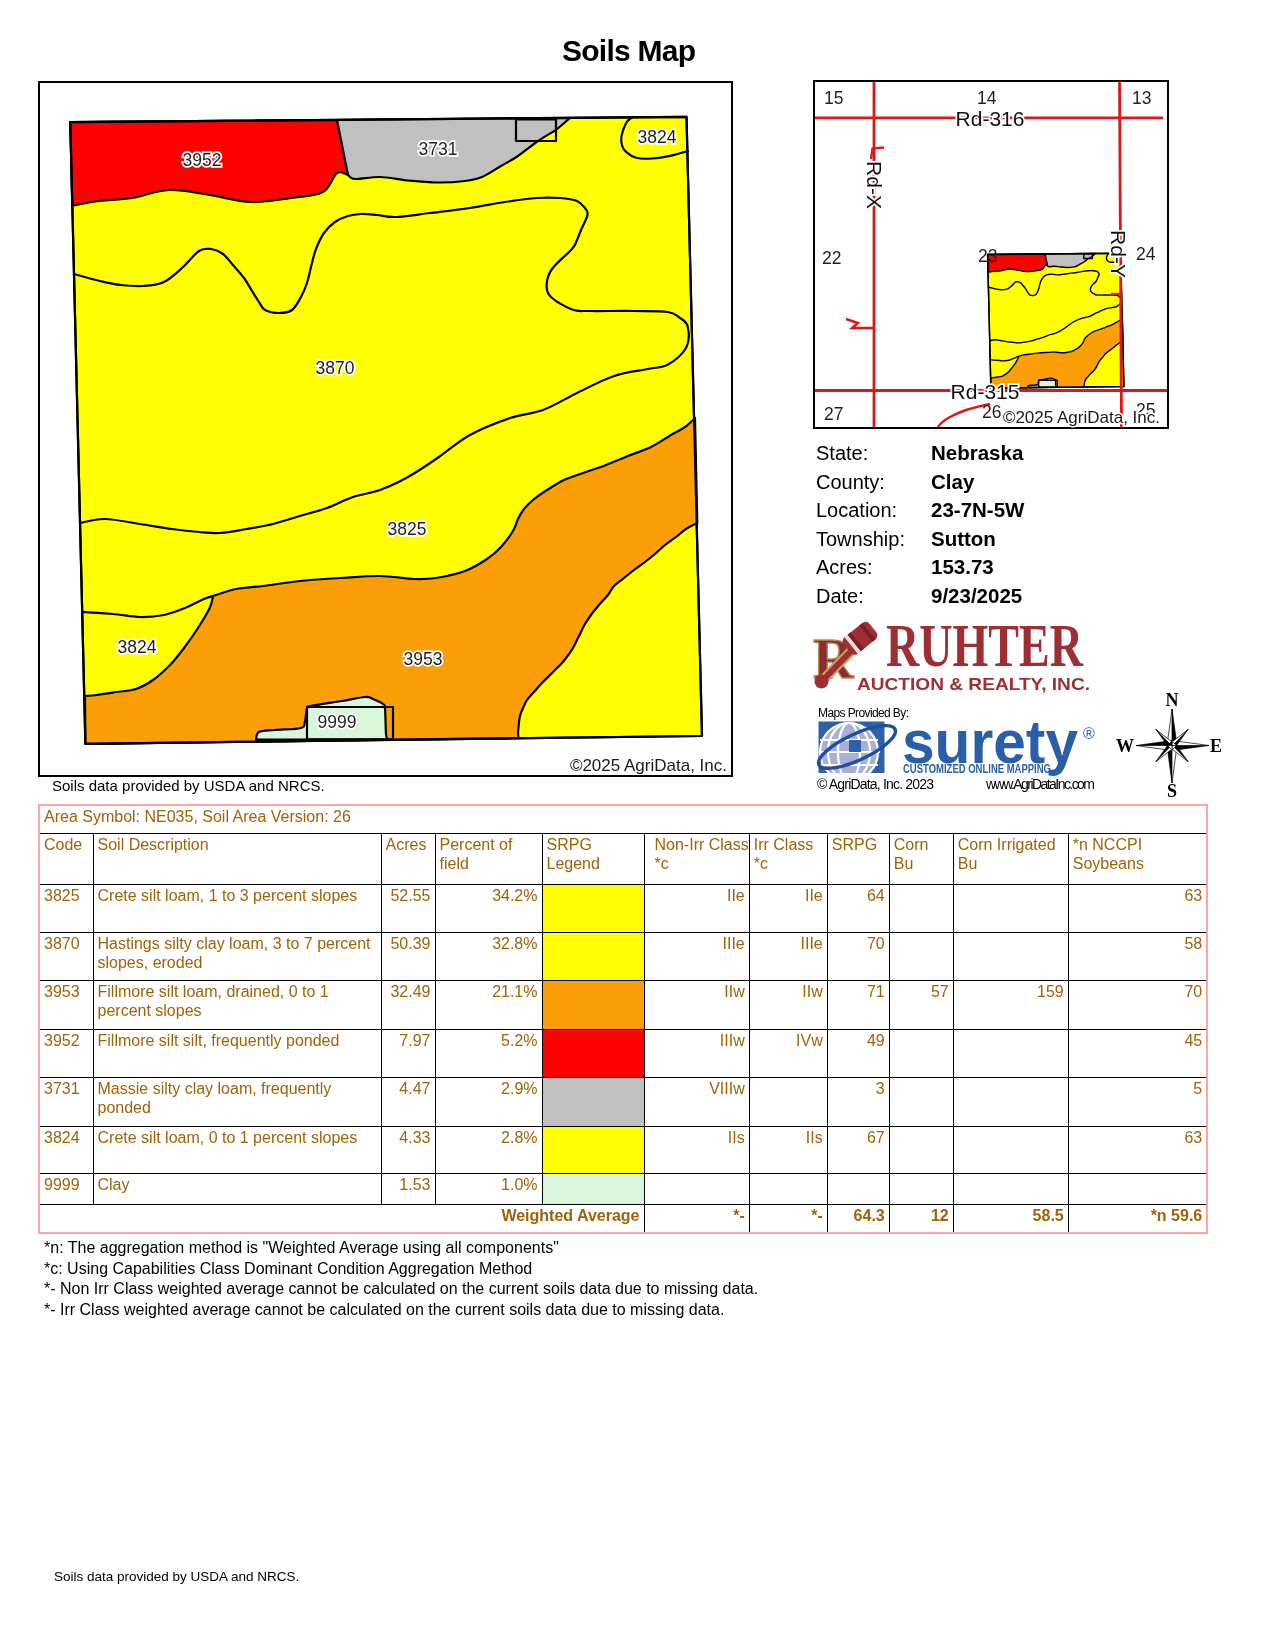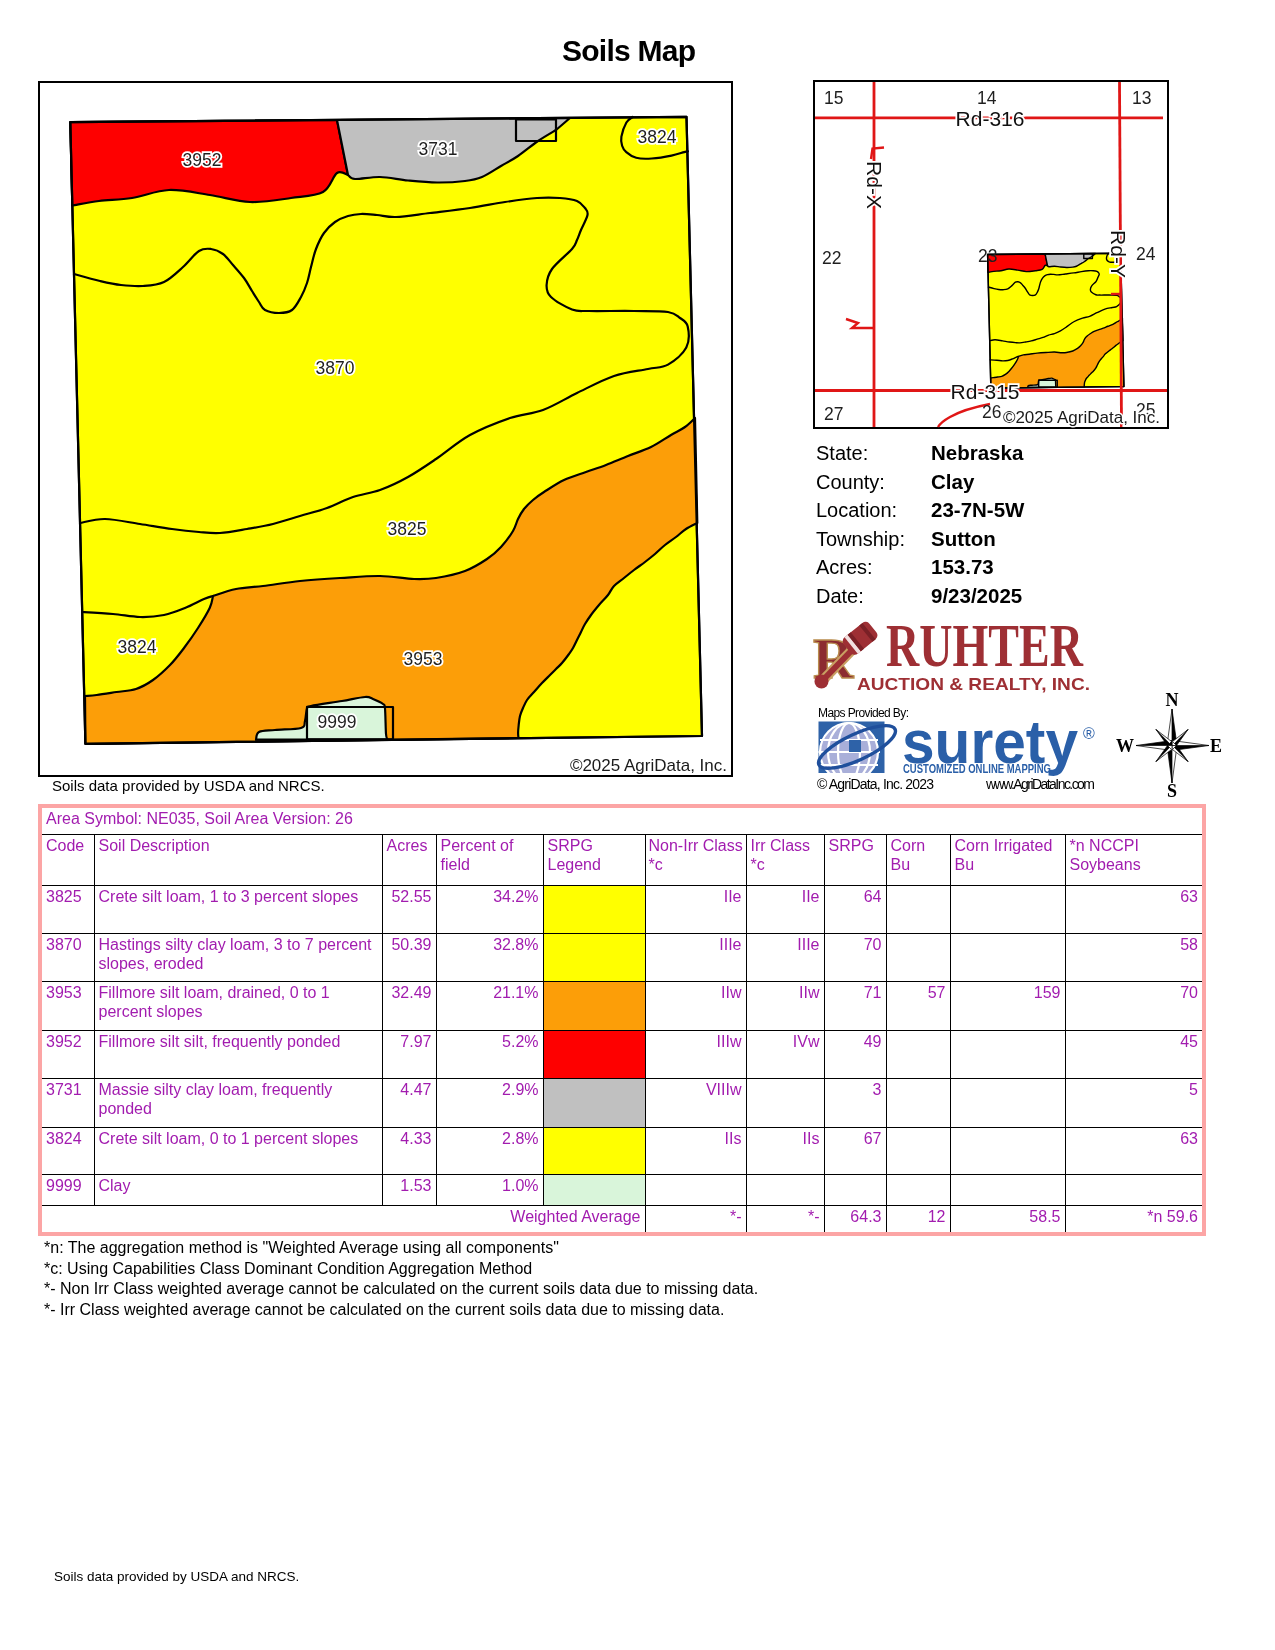--- a/index.html
+++ b/index.html
@@ -1,22 +1,22 @@
 <!DOCTYPE html>
 <html><head>
 <meta charset="utf-8">
 <style>
   html,body{margin:0;padding:0;background:#fff;}
   body{width:1275px;height:1650px;position:relative;font-family:"Liberation Sans",sans-serif;}
   #gfx{position:absolute;left:0;top:0;}
   table.soil{position:absolute;left:38px;top:804px;border-collapse:collapse;table-layout:fixed;
-    font-size:16px;color:#a21caf;border:4px solid #fca5a5;}
+    font-size:16px;color:#a16207;border:2px solid #fca5a5;}
   table.soil td{border:1px solid #000;padding:1px 4px 0 4px;vertical-align:top;line-height:19px;overflow:hidden;}
   td.r{text-align:right;}
-  td.b{font-weight:normal;}
+  td.b{font-weight:bold;}
 </style>
 </head>
 <body>
 <svg id="gfx" width="1275" height="1650" viewBox="0 0 1275 1650" xmlns="http://www.w3.org/2000/svg">
 <defs>
 
 <g id="parcel" stroke="#000" stroke-linejoin="round" stroke-linecap="round">
 
   <polygon points="70.3,122.2 686.5,116.8 702,736 85.4,743.8" fill="#ffff00"></polygon>
 
@@ -240,21 +240,21 @@
       <tr style="height:28px">
         <td colspan="11">Area Symbol: NE035, Soil Area Version: 26</td>
       </tr>
 
 <tr style="height:51px">
         <td>Code</td>
         <td>Soil Description</td>
         <td>Acres</td>
         <td>Percent of field</td>
         <td>SRPG Legend</td>
-        <td style="padding-left:3px;padding-right:0"><span style="white-space:nowrap">Non-Irr Class</span><br>*c</td>
+        <td style="padding-left:10px;padding-right:0"><span style="white-space:nowrap">Non-Irr Class</span><br>*c</td>
         <td>Irr Class *c</td>
         <td>SRPG</td>
         <td>Corn Bu</td>
         <td>Corn Irrigated Bu</td>
         <td>*n NCCPI Soybeans</td>
       </tr>
 
 <tr style="height:48px">
         <td>3825</td>
         <td>Crete silt loam, 1 to 3 percent slopes</td>

